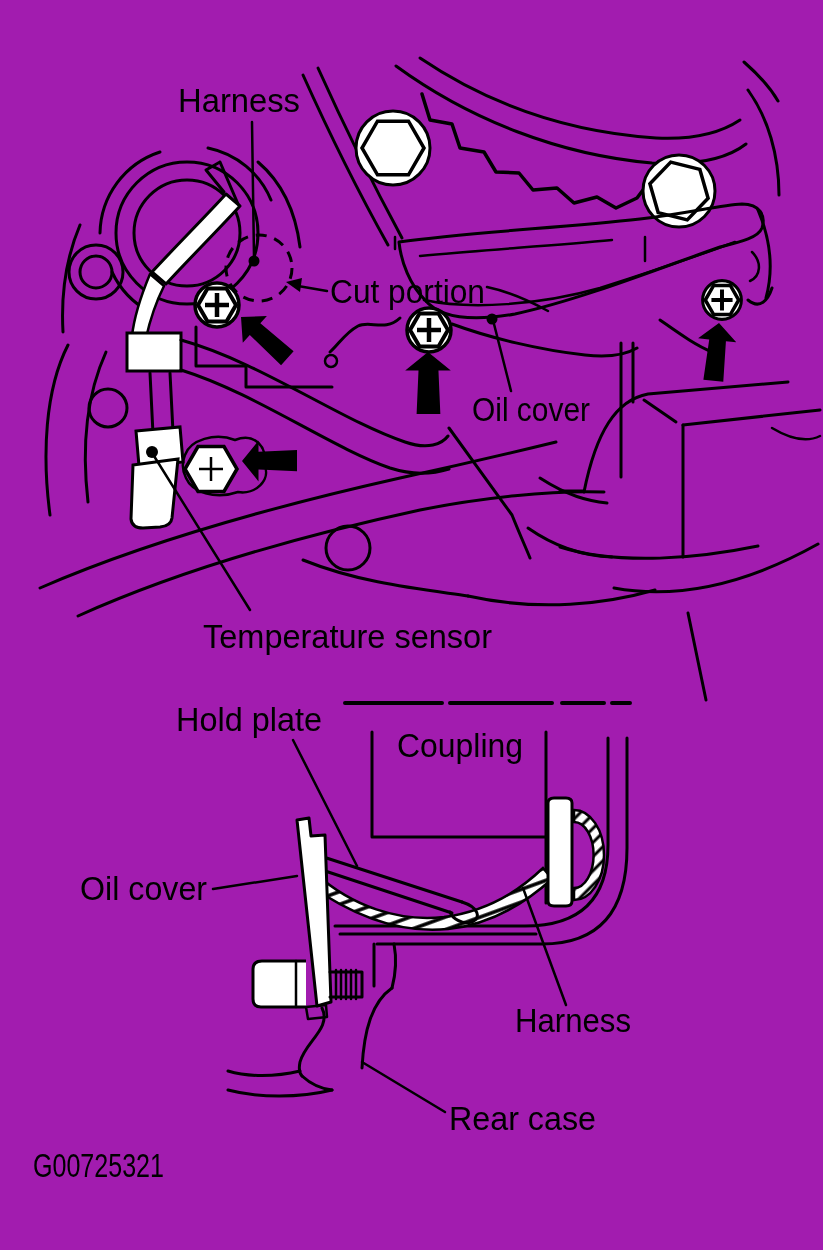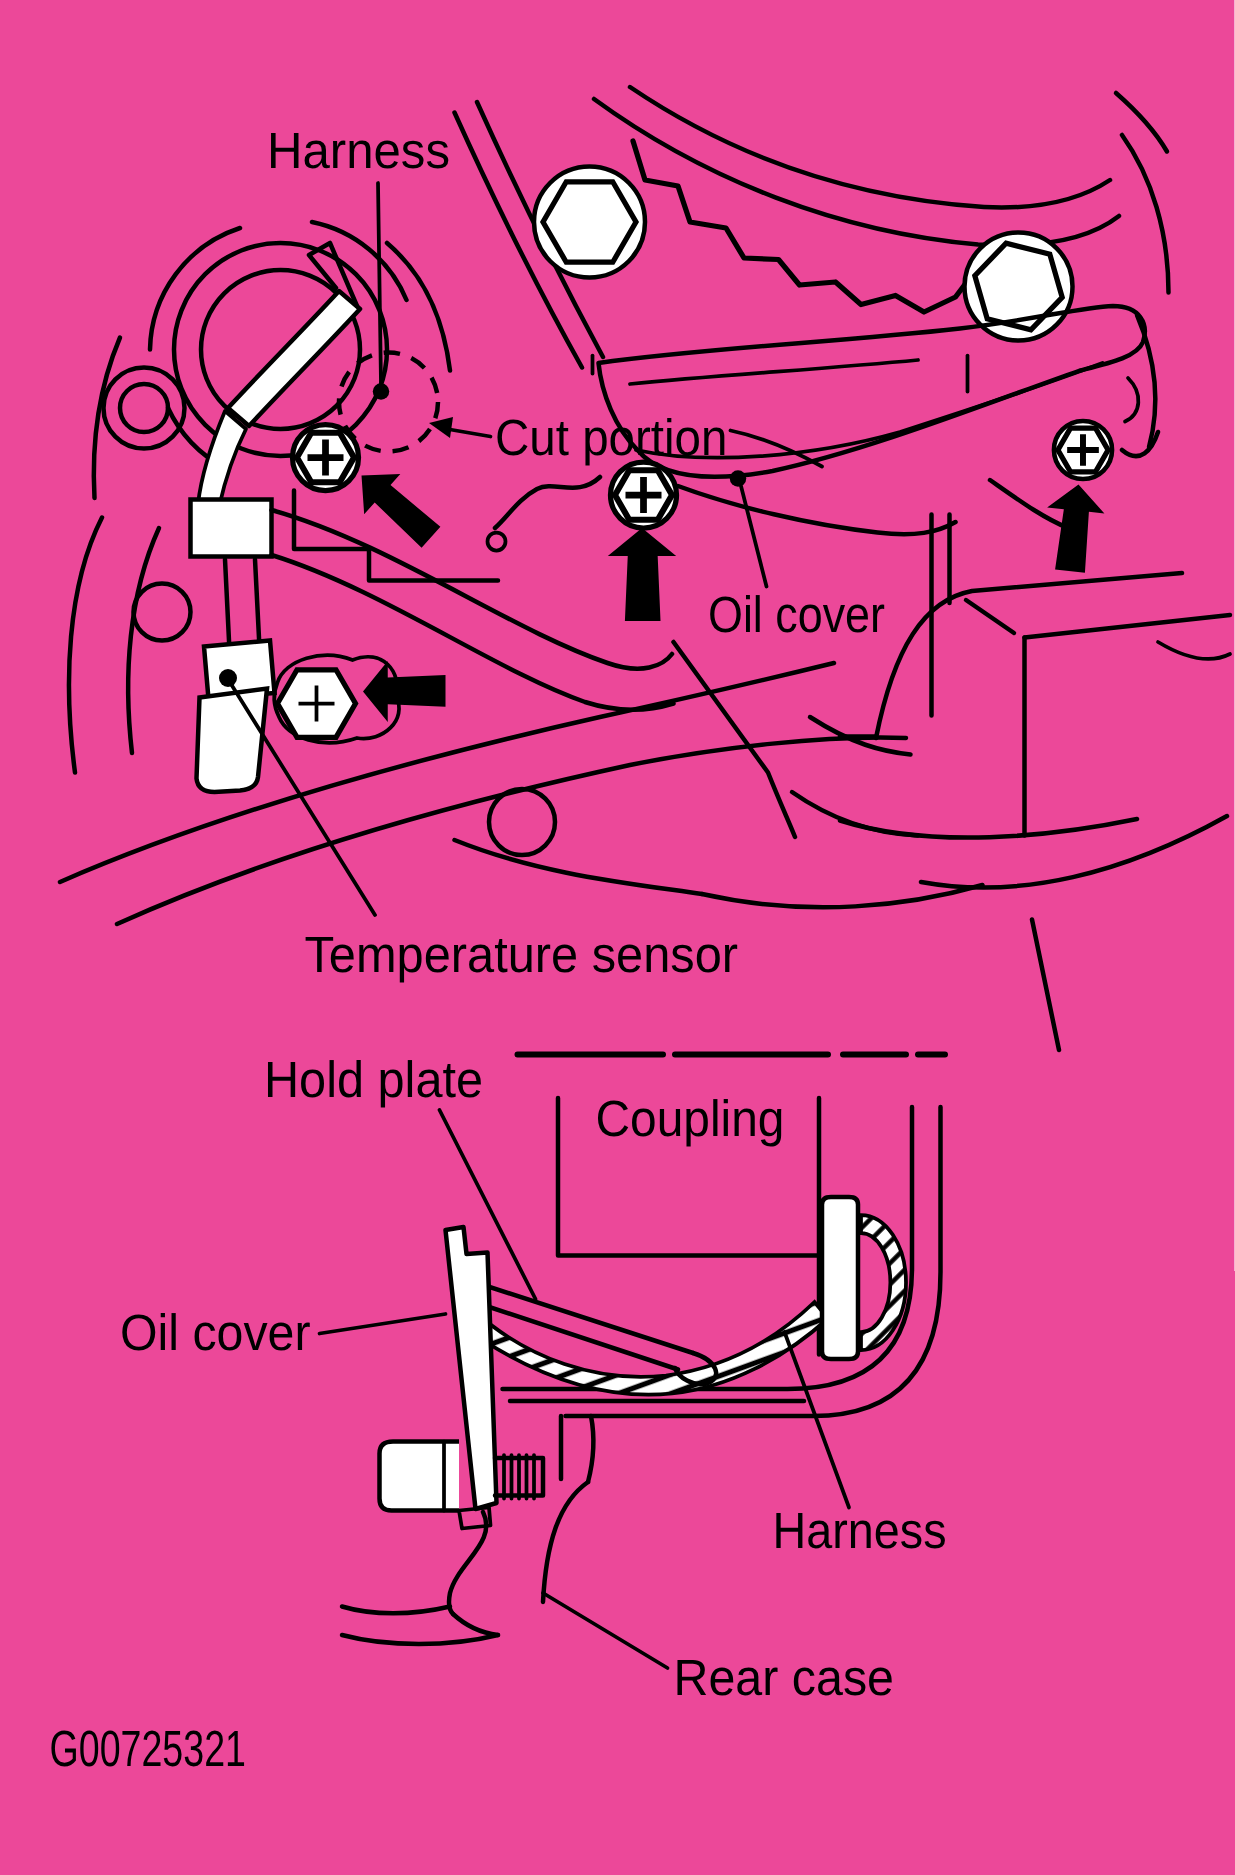--- a/index.html
+++ b/index.html
@@ -1,16 +1,16 @@
 <!DOCTYPE html>
 <html><head>
 <meta charset="utf-8">
 <style>
   html,body{margin:0;padding:0;background:#ffffff;}
-  .stage{position:relative;width:823px;height:1250px;background:#ec4899;overflow:hidden;}
+  .stage{position:relative;width:823px;height:1250px;background:#a21caf;overflow:hidden;}
   svg{position:absolute;left:0;top:0;}
   svg .ln{fill:none;stroke:#000;stroke-width:3;stroke-linecap:round;stroke-linejoin:round;}
   svg .fine{fill:none;stroke:#000;stroke-width:2.5;stroke-linecap:round;stroke-linejoin:round;}
   svg .thick{fill:none;stroke:#000;stroke-width:4;stroke-linecap:round;stroke-linejoin:round;}
   svg text{font-family:"Liberation Sans","DejaVu Sans",sans-serif;font-size:34px;fill:#000;}
 </style>
 </head>
 <body>
 
 <div class="stage">

